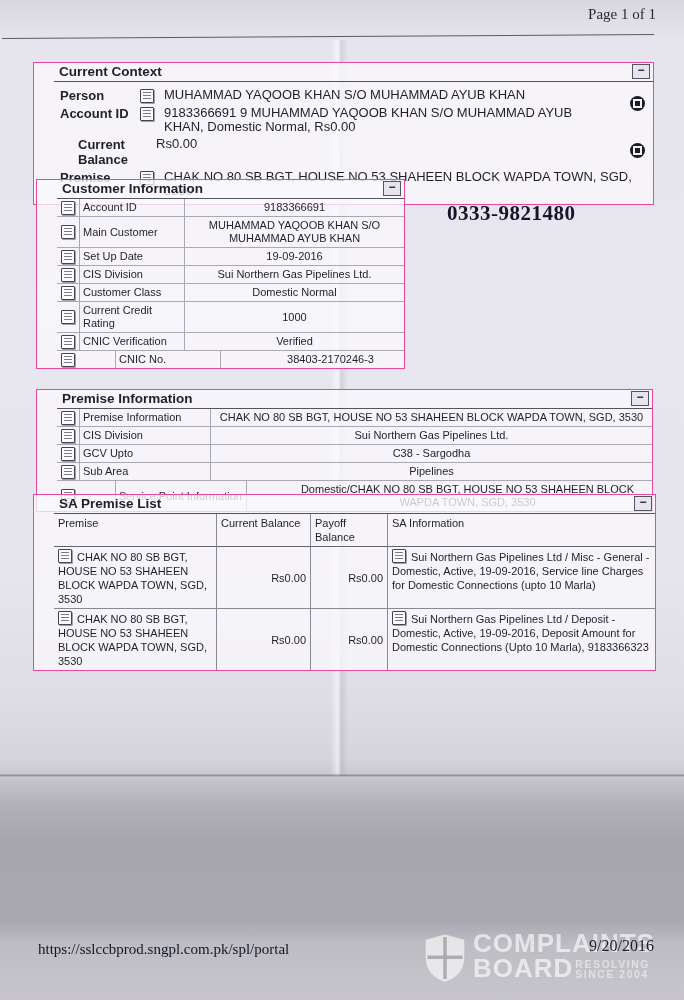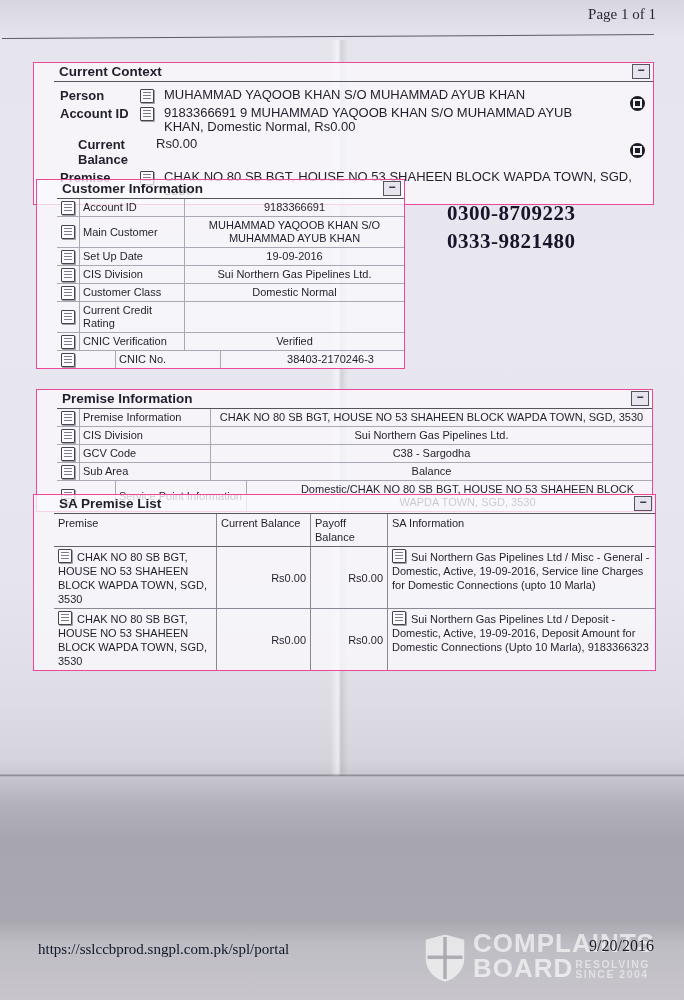--- a/index.html
+++ b/index.html
@@ -148,36 +148,36 @@
       <span class="t-value">Sui Northern Gas Pipelines Ltd.</span>
     </div>
     <div class="t-row">
       <span class="t-ico doc-icon"></span>
       <span class="t-label">Customer Class</span>
       <span class="t-value">Domestic Normal</span>
     </div>
     <div class="t-row">
       <span class="t-ico doc-icon"></span>
       <span class="t-label">Current Credit Rating</span>
+      <span class="t-value">1000</span>
     </div>
     <div class="t-row">
       <span class="t-ico doc-icon"></span>
       <span class="t-label">CNIC Verification</span>
       <span class="t-value">Verified</span>
     </div>
     <div class="t-row">
       <span class="t-ico doc-icon"></span>
       <span class="t-label">CNIC No.</span>
       <span class="t-value">38403-2170246-3</span>
     </div>
   </div>
 </section>
 
 <div class="phones">
-  <div>0300-8709223</div>
   <div>0333-9821480</div>
 </div>
 
 <section class="panel" style="left:36px;top:389px;width:617px;">
   <div class="panel-header">
     <span class="panel-title">Premise Information</span>
     <span class="min-btn">−</span>
   </div>
   <div class="kv-table pi-table">
     <div class="t-row">
@@ -185,27 +185,27 @@
       <span class="t-label">Premise Information</span>
       <span class="t-value">CHAK NO 80 SB BGT, HOUSE NO 53 SHAHEEN BLOCK WAPDA TOWN, SGD, 3530</span>
     </div>
     <div class="t-row">
       <span class="t-ico doc-icon"></span>
       <span class="t-label">CIS Division</span>
       <span class="t-value">Sui Northern Gas Pipelines Ltd.</span>
     </div>
     <div class="t-row">
       <span class="t-ico doc-icon"></span>
-      <span class="t-label">GCV Code</span>
+      <span class="t-label">GCV Upto</span>
       <span class="t-value">C38 - Sargodha</span>
     </div>
     <div class="t-row">
       <span class="t-ico doc-icon"></span>
       <span class="t-label">Sub Area</span>
-      <span class="t-value">Balance</span>
+      <span class="t-value">Pipelines</span>
     </div>
     <div class="t-row">
       <span class="t-ico doc-icon"></span>
       <span class="t-label">Service Point Information</span>
       <span class="t-value">Domestic/CHAK NO 80 SB BGT, HOUSE NO 53 SHAHEEN BLOCK WAPDA TOWN, SGD, 3530</span>
     </div>
   </div>
 </section>
 
 <section class="panel" style="left:33px;top:494px;width:623px;">

